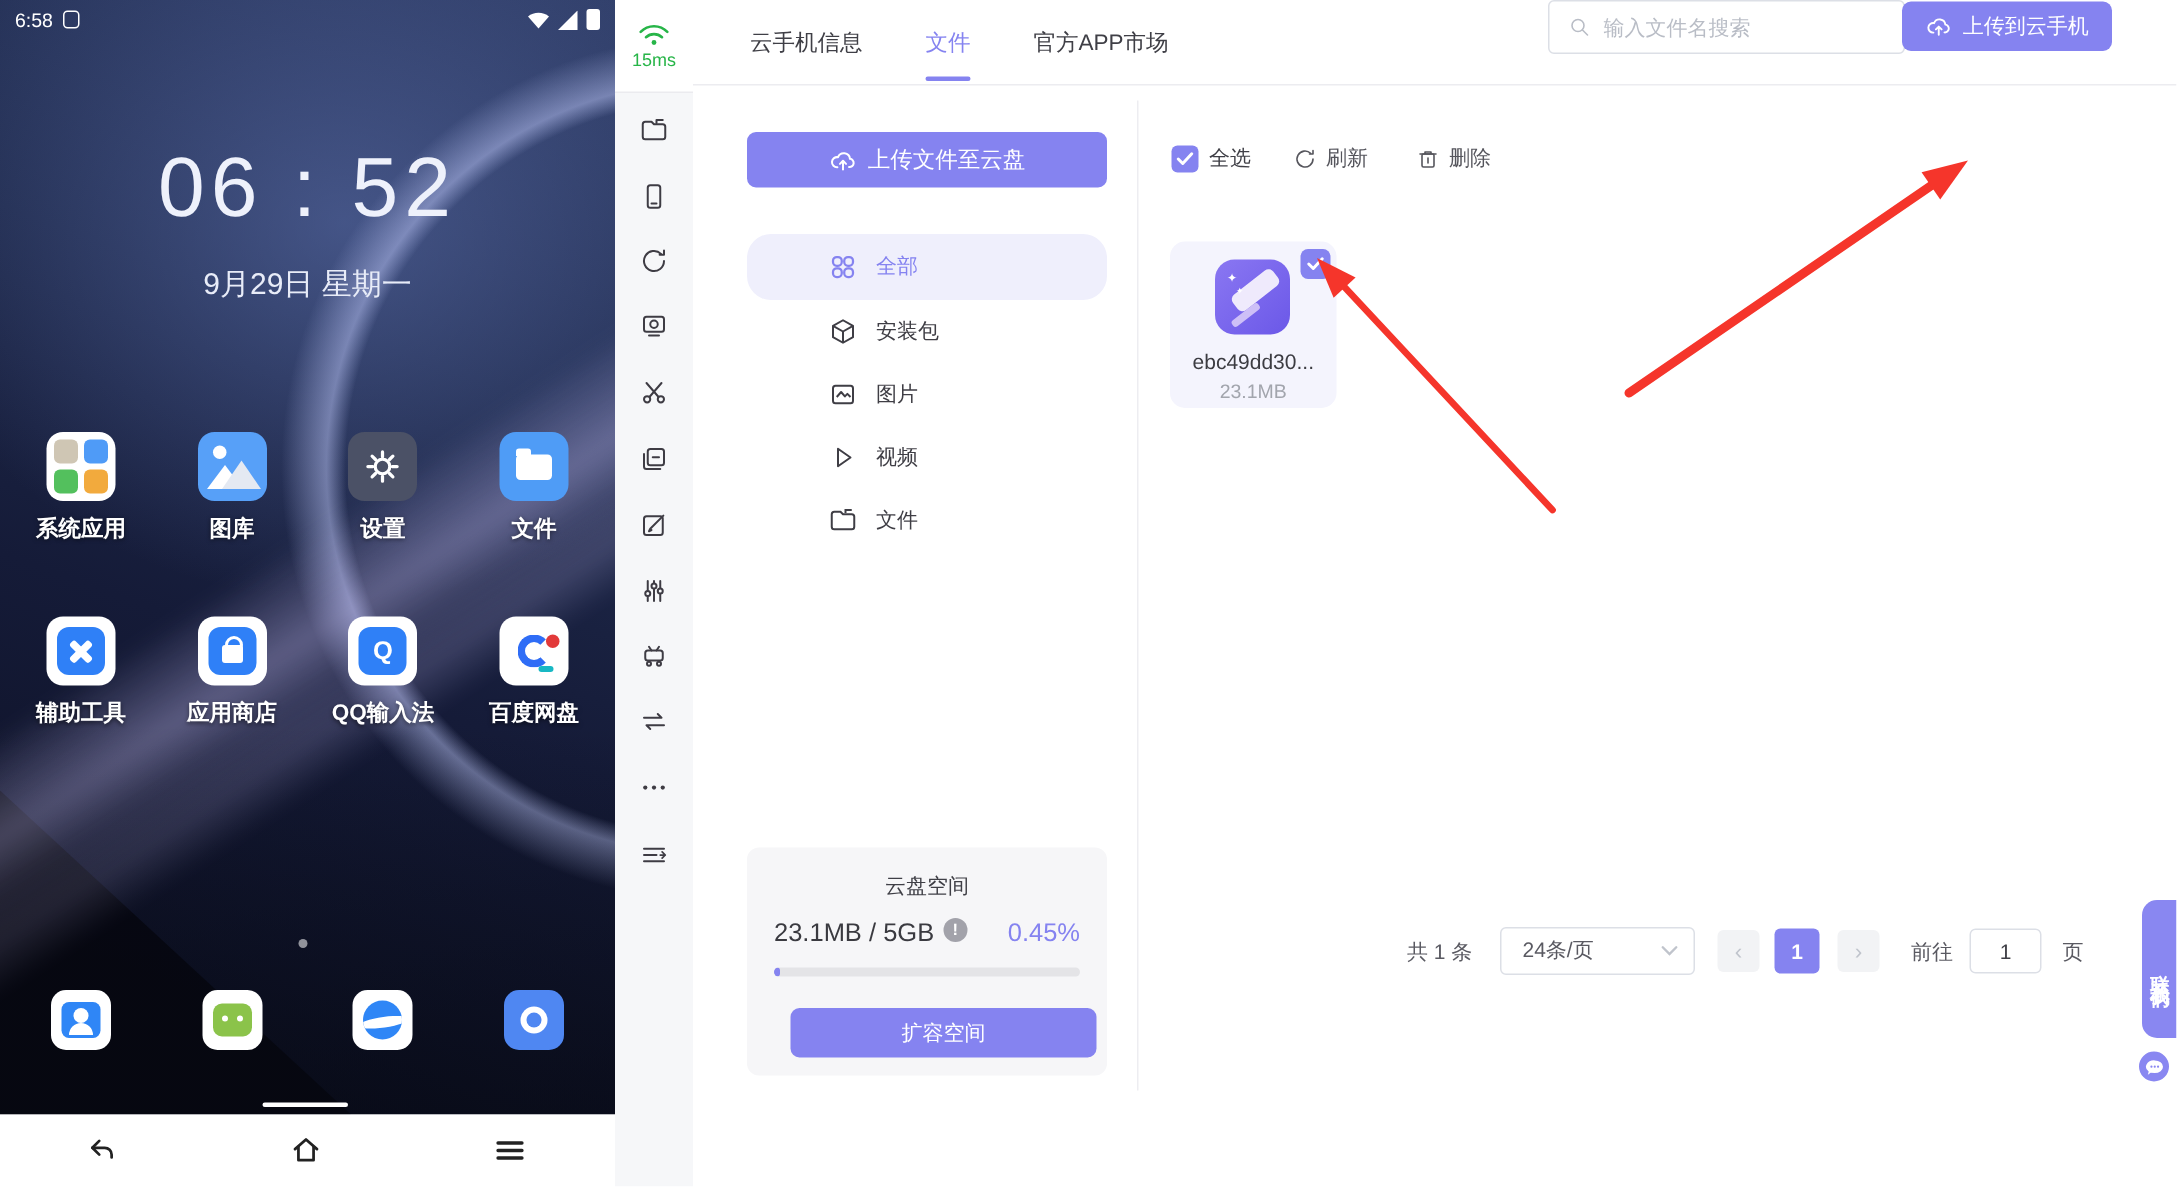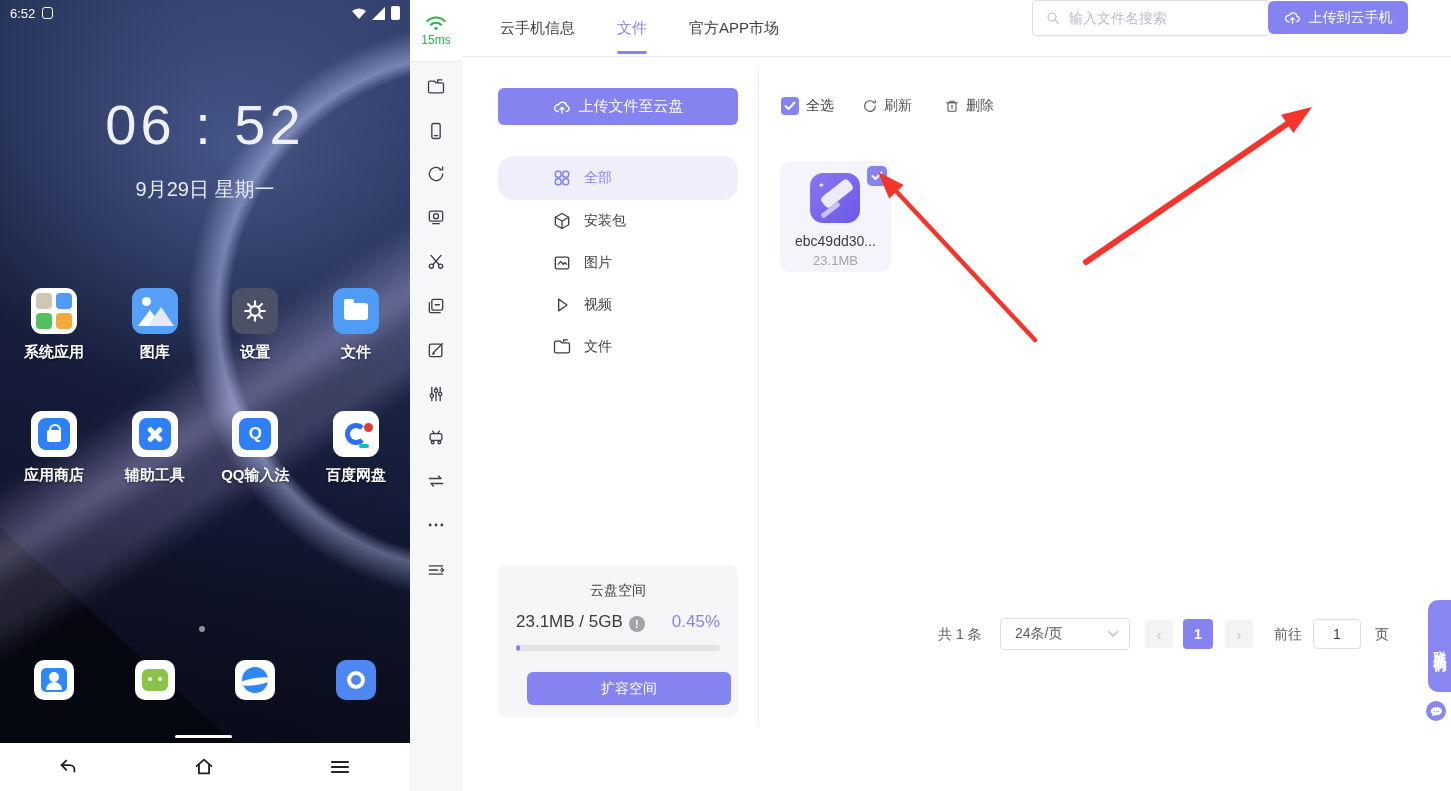--- a/index.html
+++ b/index.html
@@ -107,21 +107,21 @@
   .upload-cloud { position:absolute; left:36px; top:88px; width:240px; height:37px; }
 
   .catrow { position:absolute; left:36px; width:240px; height:42px; display:flex; align-items:center;
     padding-left:38px; gap:30px; border-radius:16px; cursor:pointer; font-size:14px; color:#3f3e45; }
   .catrow.active { background:#efeffc; color:#8583f0; height:44px; }
   .catrow .ci { position:absolute; left:54px; }
   .catrow span { margin-left:48px; }
 
   .storagebox { position:absolute; left:36px; top:565px; width:240px; height:152px; background:#f6f6f8; border-radius:8px; }
   .stg-title { text-align:center; margin-top:17px; font-size:14px; color:#3f3f46; }
-  .stg-row { display:flex; align-items:flex-end; margin:12px 18px 0 18px; }
+  .stg-row { display:flex; align-items:flex-start; margin:12px 18px 0 18px; }
   .stg-usage { font-size:17px; color:#3a3a40; }
   .stg-info { width:16px; height:16px; border-radius:50%; background:#a2a2aa; color:#fff; font-size:11px; font-weight:bold;
     display:flex; align-items:center; justify-content:center; margin-left:6px; }
   .stg-info:after { content:"!"; }
   .stg-pct { margin-left:auto; font-size:17px; color:#8583f0; }
   .stg-bar { margin:13px 18px 0 18px; height:6px; border-radius:3px; background:#e4e4e7; overflow:hidden; }
   .stg-fill { width:2%; height:100%; background:#8583f0; border-radius:3px; }
   .stg-btn { position:absolute; left:29px; top:107px; width:204px; height:33px; font-size:14px; }
 
   .vdivider { position:absolute; left:296px; top:67px; width:1px; height:660px; background:#ededf1; }
@@ -182,21 +182,21 @@
 
 <div class="app">
 
   <section class="phone">
     <div class="wp-corner"></div>
     <div class="wp-streak s1"></div>
     <div class="wp-streak s2"></div>
     <div class="wp-dark"></div>
 
     <header class="statusbar">
-      <span>6:52</span>
+      <span>6:58</span>
       <span class="st-badge"></span>
       <span class="st-right">
         <svg width="16" height="13" viewBox="0 0 16 13">
             <path d="M1 4 A11 11 0 0 1 15 4 L8 12 Z" fill="#fff"></path>
           </svg>
         <svg width="14" height="13" viewBox="0 0 14 13">
             <path d="M13 0 V13 H0 Z" fill="#fff"></path>
           </svg>
         <span class="batt"></span>
       </span>
@@ -241,33 +241,33 @@
             <div class="folder"></div>
           </div>
         <div class="applabel">文件</div>
       </div>
     </div>
 
     <div class="apps r2">
       <div class="appcell">
         <div class="aic white">
           <div class="inner-blue">
-              <div class="bag"></div>
-            </div>
-        </div>
-        <div class="applabel">应用商店</div>
-      </div>
-      <div class="appcell">
-        <div class="aic white">
-          <div class="inner-blue">
               <div class="xbar a"></div>
               <div class="xbar b"></div>
             </div>
         </div>
         <div class="applabel">辅助工具</div>
+      </div>
+      <div class="appcell">
+        <div class="aic white">
+          <div class="inner-blue">
+              <div class="bag"></div>
+            </div>
+        </div>
+        <div class="applabel">应用商店</div>
       </div>
       <div class="appcell">
         <div class="aic white">
           <div class="inner-blue">
               <span class="qletter">Q</span>
             </div>
         </div>
         <div class="applabel">QQ输入法</div>
       </div>
       <div class="appcell">

